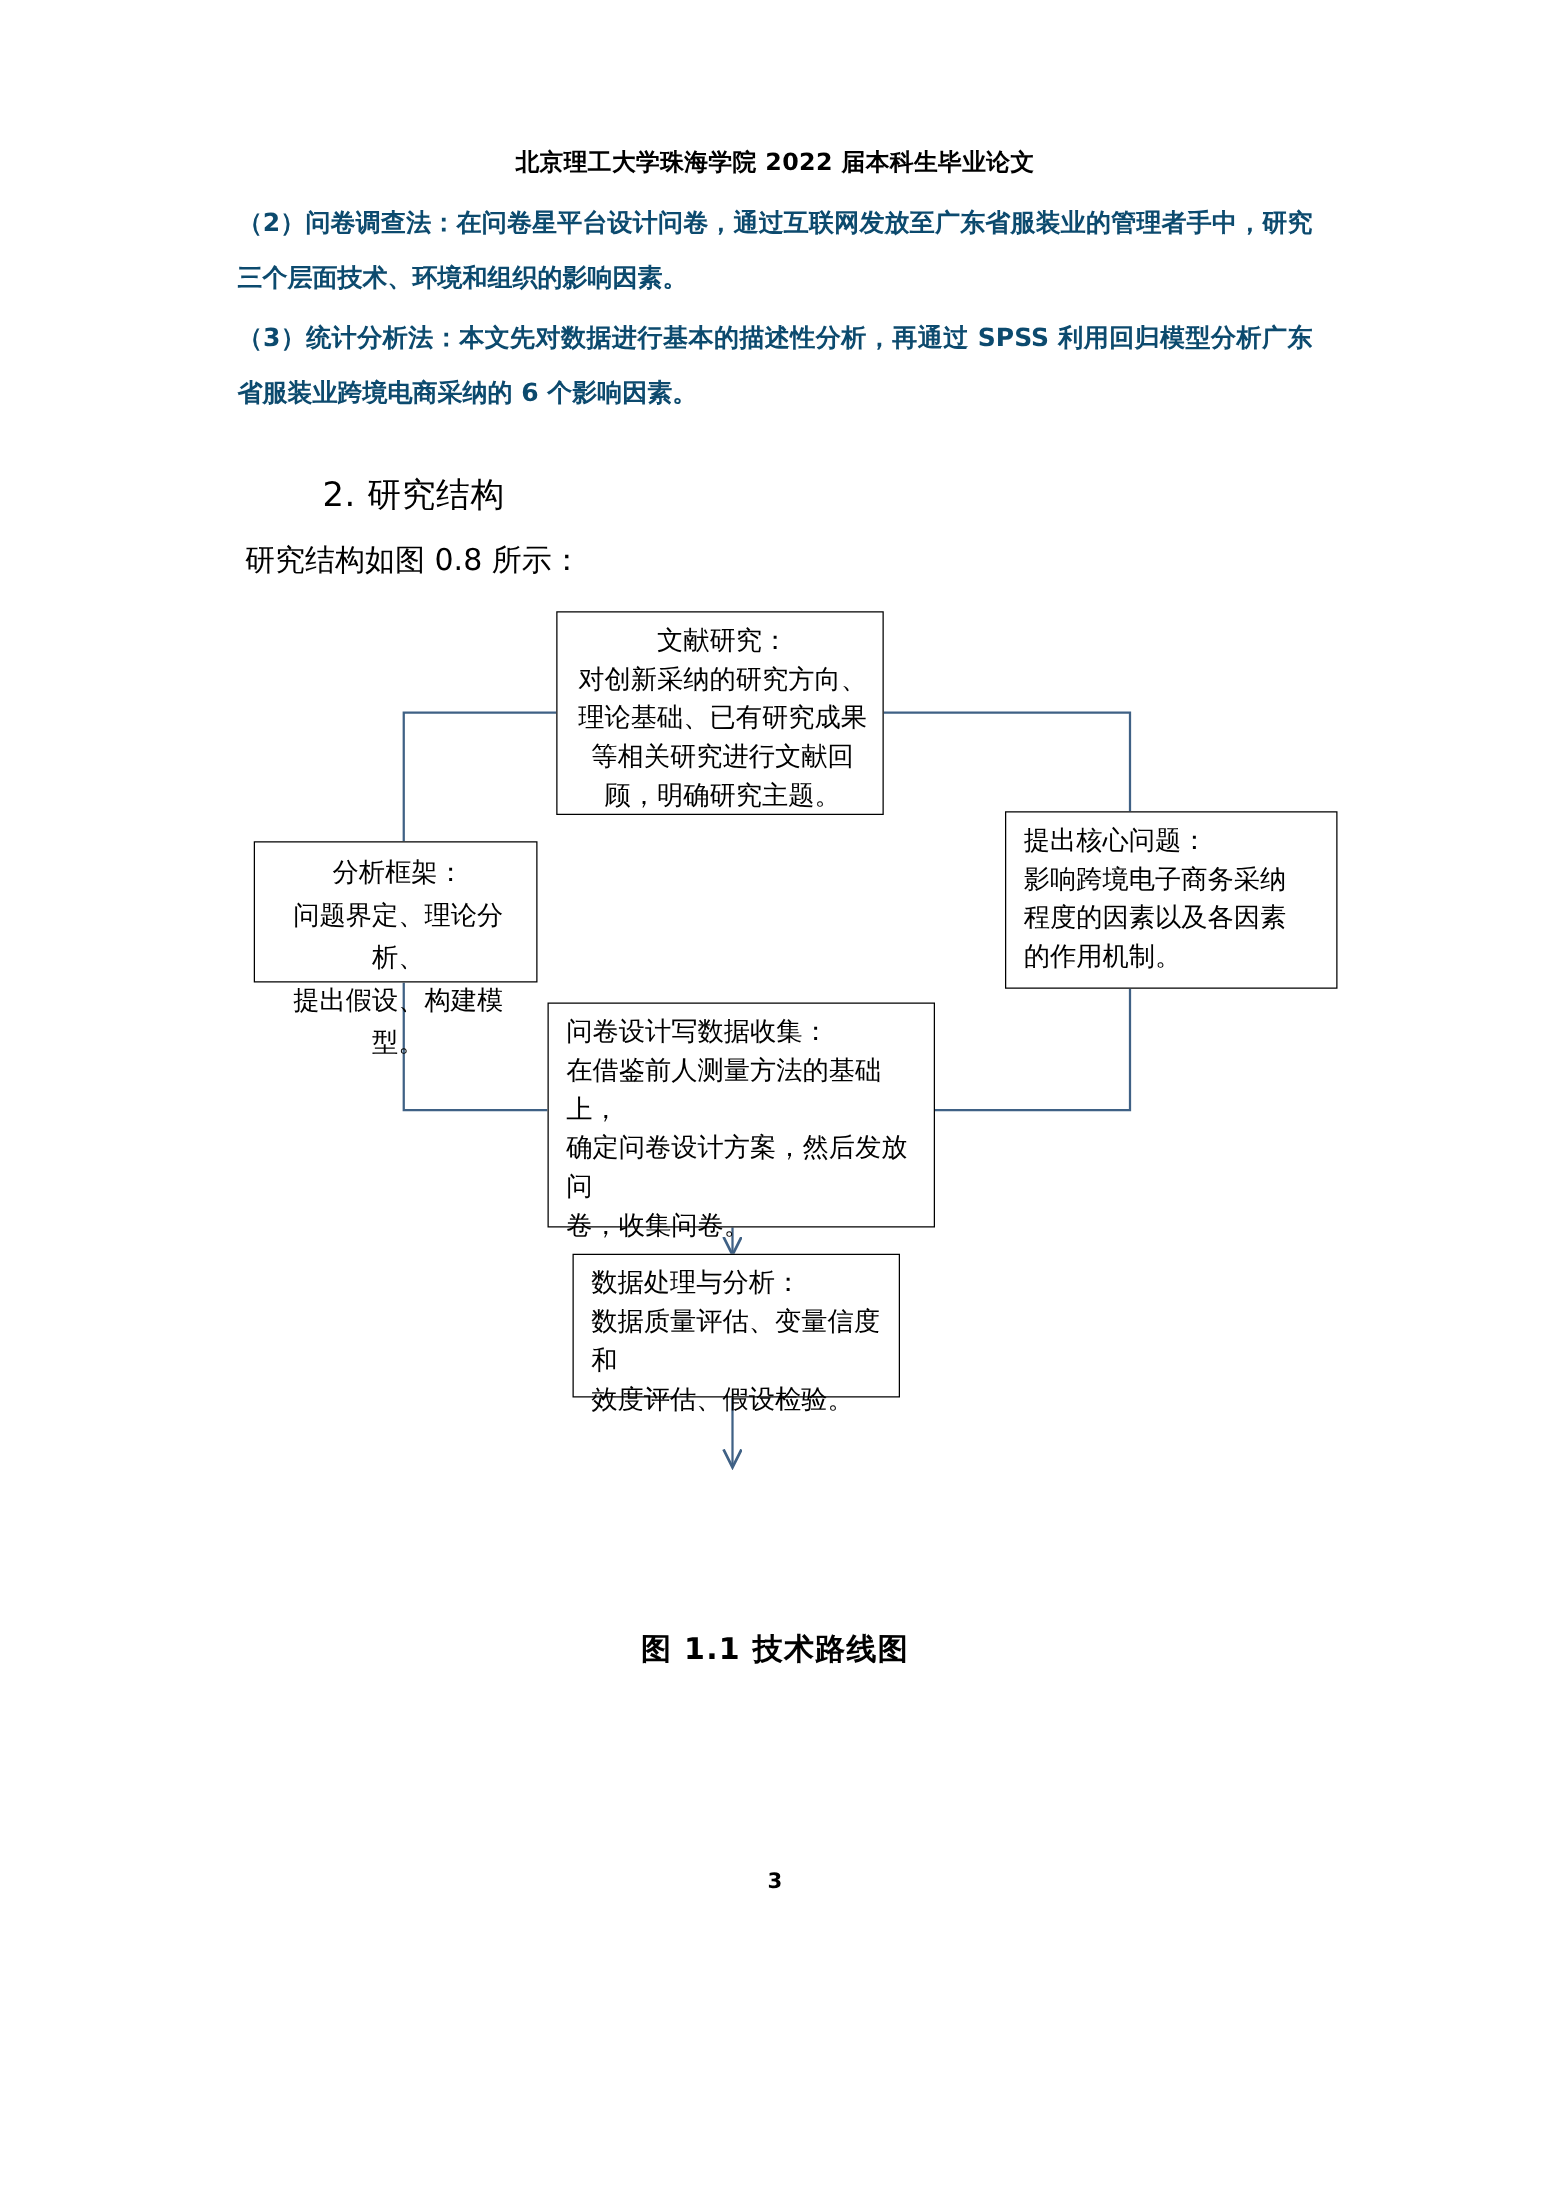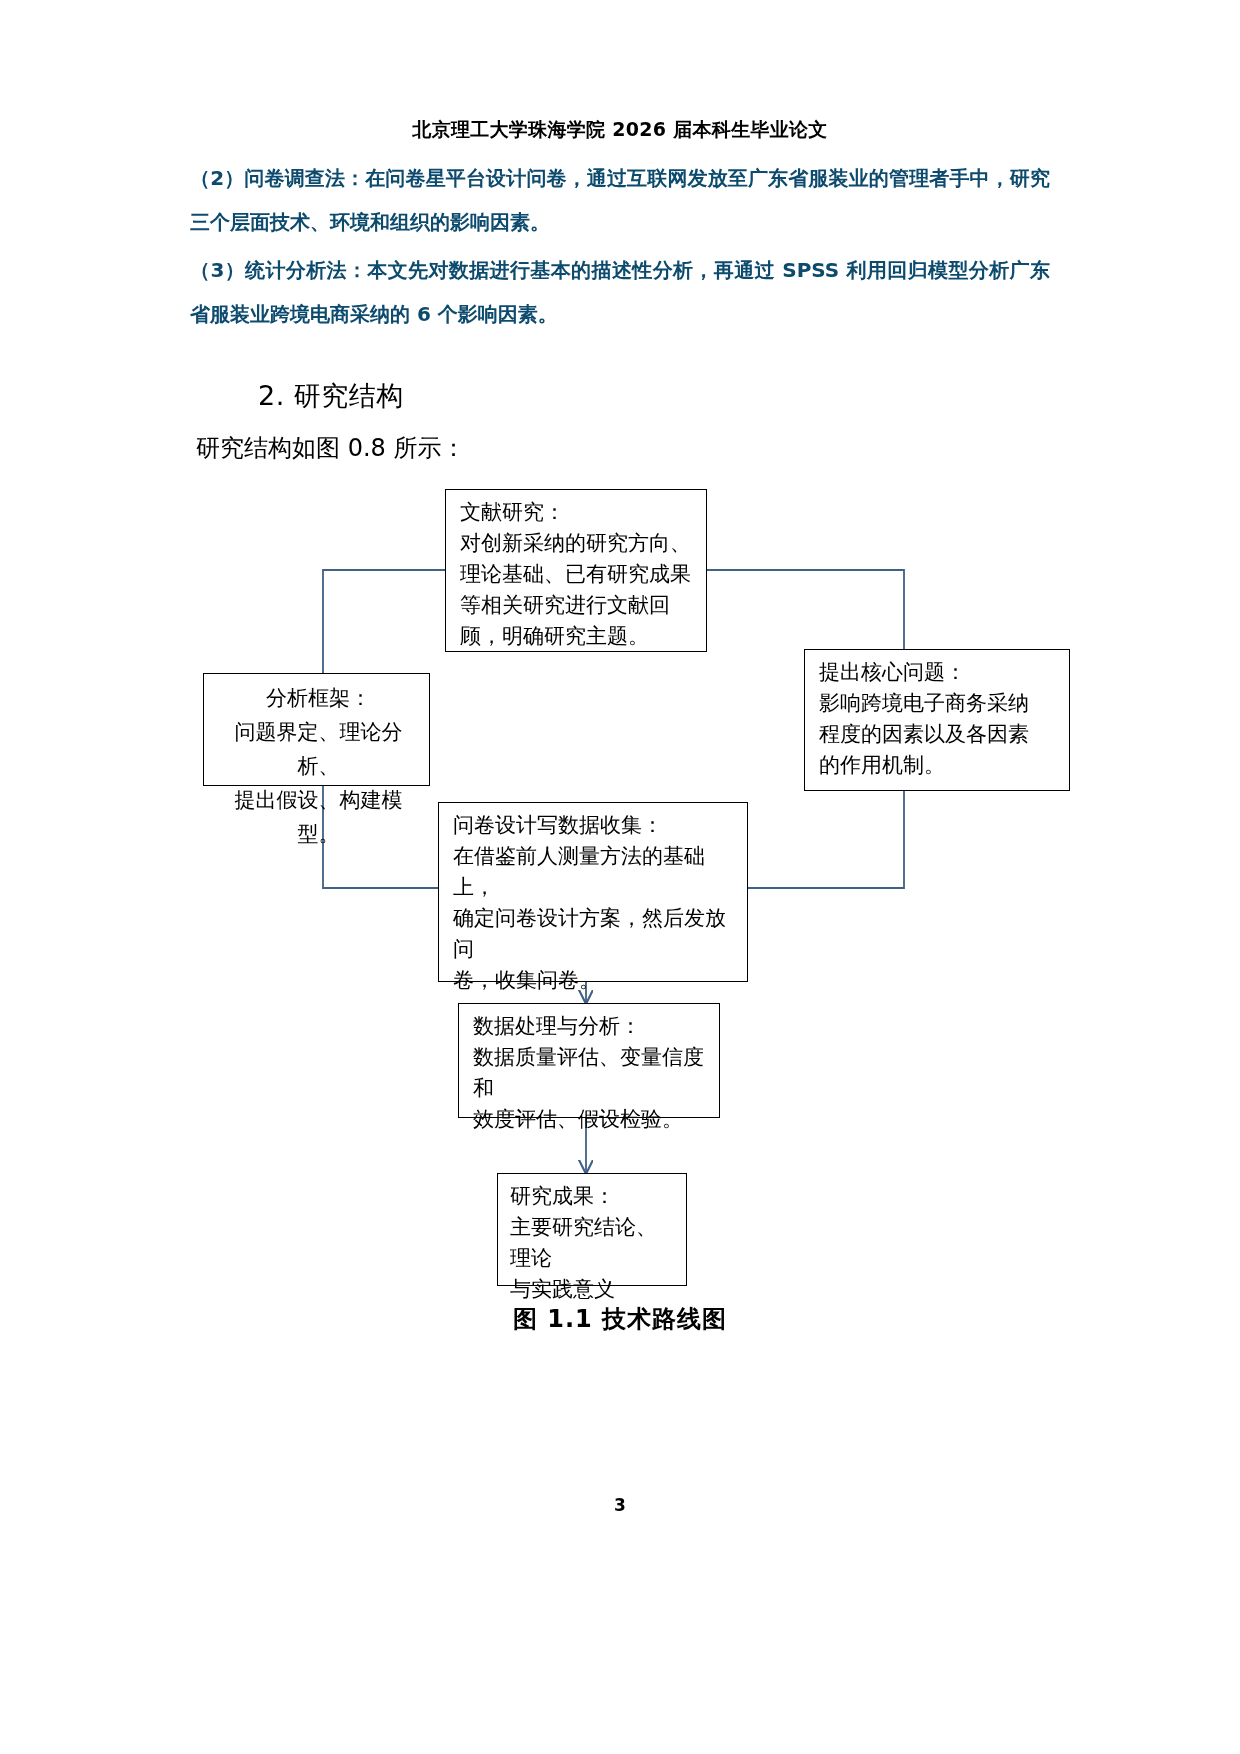--- a/index.html
+++ b/index.html
@@ -91,21 +91,21 @@
     font-family: "DejaVu Sans", "Liberation Sans", sans-serif;
     font-size: 21px;
     line-height: 31px;
     color: #000;
     padding: 7px 10px 8px 14px;
     white-space: pre-line;
     letter-spacing: 0px;
   }
 
   
-  #node-literature { left: 445px;  top: 489px;  width: 262px; height: 163px; }
+  #node-literature { left: 445px;  top: 489px;  width: 262px; height: 163px; text-align: center; }
   #node-framework  { left: 203px;  top: 673px;  width: 227px; height: 113px; }
   #node-core       { left: 804px;  top: 649px;  width: 266px; height: 142px; }
   #node-survey     { left: 438px;  top: 802px;  width: 310px; height: 180px; }
   #node-analysis   { left: 458px;  top: 1003px; width: 262px; height: 115px; }
   #node-result     { left: 497px;  top: 1173px; width: 190px; height: 113px; }
 
   #node-framework  { line-height: 34px; text-align: center; }
   #node-result     { padding-left: 12px; }
 
   .fig-caption {
@@ -131,21 +131,21 @@
     font-size: 17px;
     font-weight: bold;
     color: #000;
   }
 </style>
 </head>
 <body>
 
 <div class="page">
 
-  <div class="running-header">北京理工大学珠海学院 2026 届本科生毕业论文</div>
+  <div class="running-header">北京理工大学珠海学院 2022 届本科生毕业论文</div>
 
   <div class="body-block p1">（2）问卷调查法：在问卷星平台设计问卷，通过互联网发放至广东省服装业的管理者手中，研究三个层面技术、环境和组织的影响因素。</div>
 
   <div class="body-block p2">（3）统计分析法：本文先对数据进行基本的描述性分析，再通过 SPSS 利用回归模型分析广东省服装业跨境电商采纳的 6 个影响因素。</div>
 
   <div class="section-heading">2. 研究结构</div>
 
   <div class="lead-line">研究结构如图 0.8 所示：</div>
 
   <div class="flow">
@@ -187,21 +187,18 @@
 
   <div class="node" id="node-survey">问卷设计写数据收集：
 在借鉴前人测量方法的基础上，
 确定问卷设计方案，然后发放问
 卷，收集问卷。</div>
 
   <div class="node" id="node-analysis">数据处理与分析：
 数据质量评估、变量信度和
 效度评估、假设检验。</div>
 
-  <div class="node" id="node-result">研究成果：
-主要研究结论、理论
-与实践意义</div>
 
   <div class="fig-caption">图 1.1 技术路线图</div>
 
   <div class="page-number">3</div>
 
 </div>
 
 </body></html>

